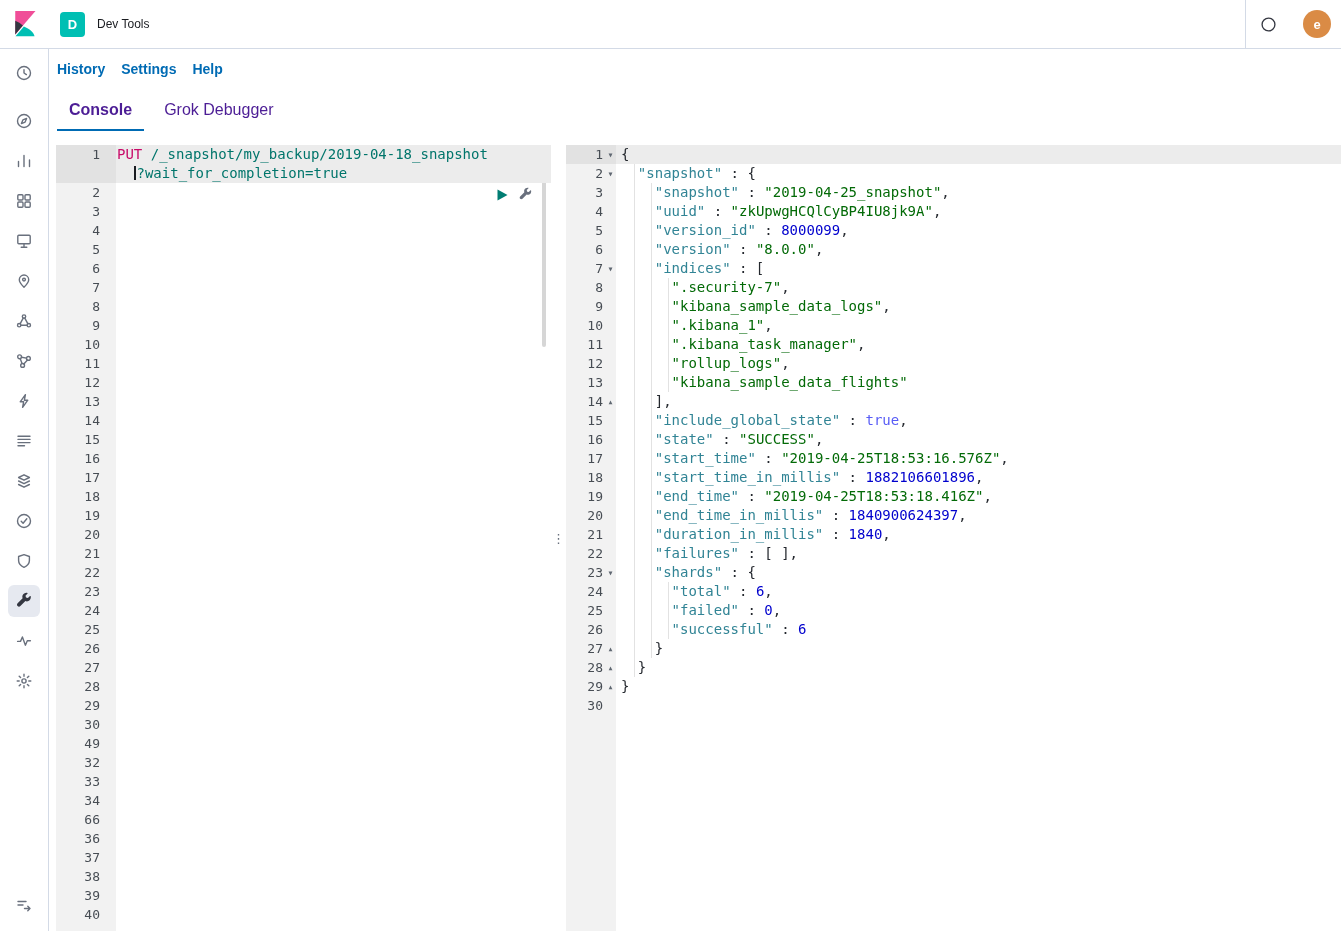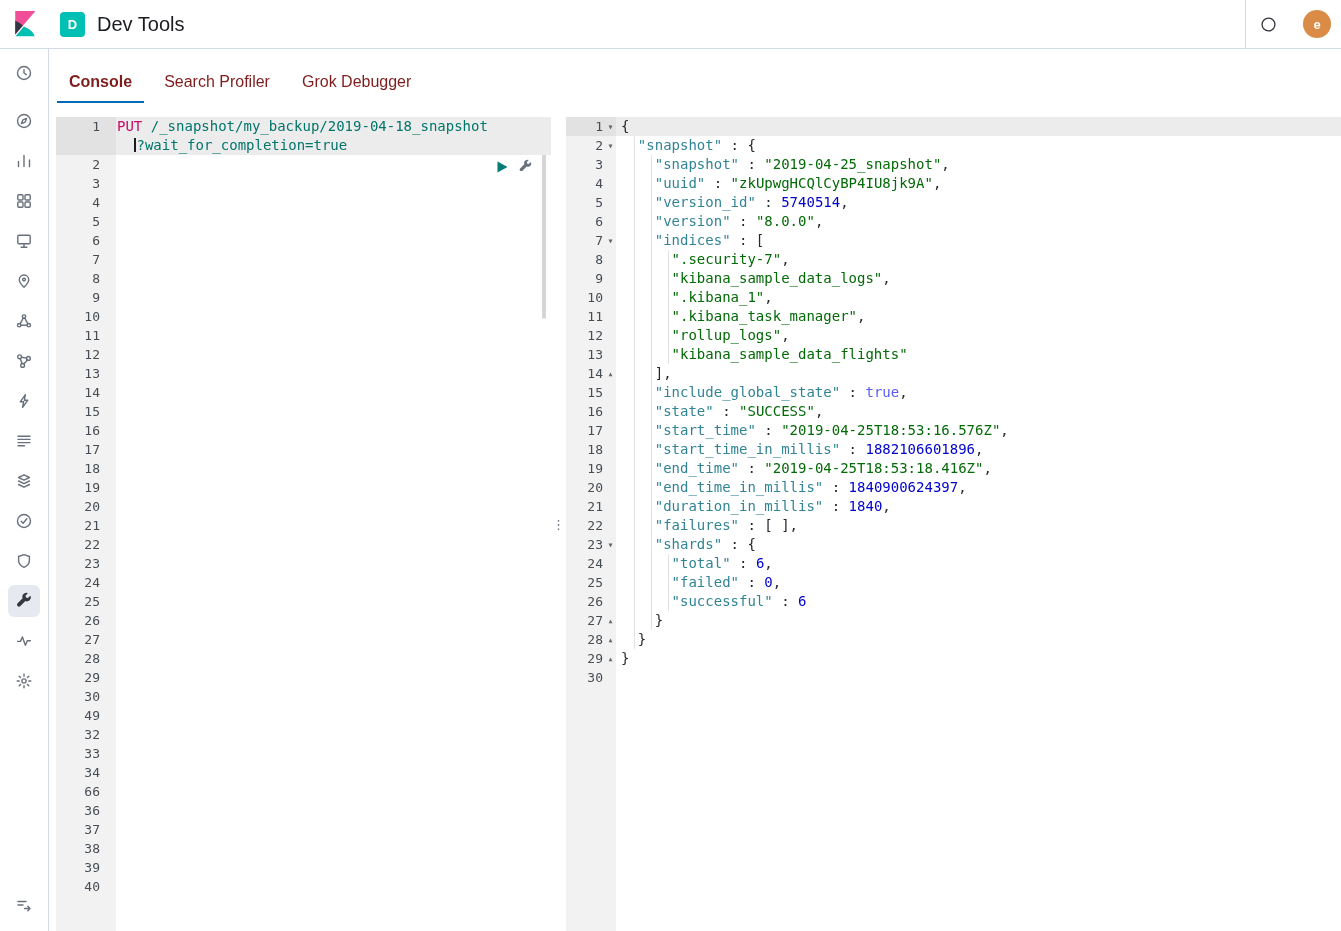--- a/index.html
+++ b/index.html
@@ -5,42 +5,42 @@
   *{margin:0;padding:0;box-sizing:border-box}
   html,body{width:1341px;height:931px;overflow:hidden;background:#fff;
     font-family:"Liberation Sans","DejaVu Sans",sans-serif;color:#343741}
   .app{display:flex;flex-direction:column;width:100%;height:100%}
   
   .header{flex:0 0 49px;display:flex;align-items:center;border-bottom:1px solid #d3dae6;background:#fff}
   .logo-box{width:50px;display:flex;align-items:center;justify-content:center;cursor:pointer}
   .crumb{display:flex;align-items:center;gap:12px;padding-left:10px}
   .app-badge{width:25px;height:25px;border-radius:4px;background:#00bfb3;color:#fff;
     font-size:13px;font-weight:700;display:flex;align-items:center;justify-content:center}
-  .app-title{font-size:20px;color:#1a1c21}
+  .app-title{font-size:12px;color:#1a1c21}
   .header-right{margin-left:auto;display:flex;align-items:center;height:100%}
   .header-sep{width:1px;height:100%;background:#d3dae6}
   .icon-btn{background:none;border:none;cursor:pointer;padding:0 14px;display:flex;align-items:center}
   .avatar{width:28px;height:28px;border-radius:50%;background:#da8b45;color:#fff;font-size:13px;
     font-weight:600;display:flex;align-items:center;justify-content:center;margin:0 10px 0 12px;cursor:pointer}
   
   .body{flex:1;display:flex;min-height:0}
   .sidebar{flex:0 0 49px;border-right:1px solid #d3dae6;display:flex;flex-direction:column;
     align-items:center;padding:8px 0 10px;background:#fff}
   .nav-btn{width:32px;height:32px;border-radius:6px;display:flex;align-items:center;
     justify-content:center;margin-bottom:8px;cursor:pointer;flex:0 0 auto}
   .nav-btn:first-child{margin-bottom:16px}
   .nav-btn.selected{background:#e6e9f0}
   .collapse-btn{margin-top:auto;width:32px;height:32px;display:flex;align-items:center;
     justify-content:center;cursor:pointer;flex:0 0 auto}
   
   .main{flex:1;display:flex;flex-direction:column;min-width:0}
   .menu{display:flex;gap:16px;padding:12px 0 0 8px;line-height:16px}
   .menu a{color:#006bb4;font-size:14px;font-weight:600;text-decoration:none;cursor:pointer}
   .tabs{display:flex;gap:8px;padding-left:8px;margin-top:12px}
-  .tab{padding:12px;font-size:16px;line-height:18px;color:#7f1d1d;font-weight:500;cursor:pointer}
+  .tab{padding:12px;font-size:16px;line-height:18px;color:#4c1d95;font-weight:500;cursor:pointer}
   .tab.selected{font-weight:600;box-shadow:inset 0 -2px 0 0 #006bb4}
   
   .console{flex:1;display:flex;min-height:0;margin-top:14px;padding-left:7px;overflow:hidden}
   .editor{display:flex;font-family:"DejaVu Sans Mono","Liberation Mono",monospace;
     font-size:14px;line-height:19px;overflow:hidden}
   .editor .code{flex:1;position:relative;background:#fff;min-width:0}
   .gutter{flex:0 0 auto;background:#f2f2f2;color:#474d54;text-align:right}
   .gutter-cell{height:19px;font-size:13px;line-height:19px;position:relative;white-space:pre}
   .gutter-cell.active{background:#e2e2e2}
   .request{flex:0 0 495px}
@@ -232,23 +232,27 @@
         </div>
         <div class="collapse-btn">
         <svg width="16" height="16" viewBox="0 0 16 16" fill="none" stroke="#69707d" stroke-width="1.4" stroke-linecap="round" stroke-linejoin="round">
           <path d="M2 4.5h8M2 8h5"></path>
           <path d="M8.5 11.5H14M11.8 9.3l2.2 2.2-2.2 2.2"></path>
         </svg>
       </div>
     </nav>
 
     <main class="main">
+      <div class="menu">
+          <a>History</a>
+          <a>Settings</a>
+          <a>Help</a>
+        </div>
       <div class="tabs">
           <div class="tab selected">Console</div>
-          <div class="tab">Search Profiler</div>
           <div class="tab">Grok Debugger</div>
         </div>
 
       <div class="console">
 
         <section class="editor request">
           <div class="gutter">
               <div class="gutter-cell active">1</div>
               <div class="gutter-cell active"></div>
               <div class="gutter-cell">2</div>
@@ -384,21 +388,21 @@
               <div class="gutter-cell">27<span class="fold">▴</span></div>
               <div class="gutter-cell">28<span class="fold">▴</span></div>
               <div class="gutter-cell">29<span class="fold">▴</span></div>
               <div class="gutter-cell">30</div>
             </div>
           <div class="code">
               <div class="code-row active">{</div>
               <div class="code-row"><i class="guide" style="left:calc(2ch + 1px)"></i>  <span class="tk-key">"snapshot"</span> : {</div>
               <div class="code-row"><i class="guide" style="left:calc(2ch + 1px)"></i><i class="guide" style="left:calc(4ch + 1px)"></i>    <span class="tk-key">"snapshot"</span> : <span class="tk-str">"2019-04-25_snapshot"</span>,</div>
               <div class="code-row"><i class="guide" style="left:calc(2ch + 1px)"></i><i class="guide" style="left:calc(4ch + 1px)"></i>    <span class="tk-key">"uuid"</span> : <span class="tk-str">"zkUpwgHCQlCyBP4IU8jk9A"</span>,</div>
-              <div class="code-row"><i class="guide" style="left:calc(2ch + 1px)"></i><i class="guide" style="left:calc(4ch + 1px)"></i>    <span class="tk-key">"version_id"</span> : <span class="tk-num">5740514</span>,</div>
+              <div class="code-row"><i class="guide" style="left:calc(2ch + 1px)"></i><i class="guide" style="left:calc(4ch + 1px)"></i>    <span class="tk-key">"version_id"</span> : <span class="tk-num">8000099</span>,</div>
               <div class="code-row"><i class="guide" style="left:calc(2ch + 1px)"></i><i class="guide" style="left:calc(4ch + 1px)"></i>    <span class="tk-key">"version"</span> : <span class="tk-str">"8.0.0"</span>,</div>
               <div class="code-row"><i class="guide" style="left:calc(2ch + 1px)"></i><i class="guide" style="left:calc(4ch + 1px)"></i>    <span class="tk-key">"indices"</span> : [</div>
               <div class="code-row"><i class="guide" style="left:calc(2ch + 1px)"></i><i class="guide" style="left:calc(4ch + 1px)"></i><i class="guide" style="left:calc(6ch + 1px)"></i>      <span class="tk-str">".security-7"</span>,</div>
               <div class="code-row"><i class="guide" style="left:calc(2ch + 1px)"></i><i class="guide" style="left:calc(4ch + 1px)"></i><i class="guide" style="left:calc(6ch + 1px)"></i>      <span class="tk-str">"kibana_sample_data_logs"</span>,</div>
               <div class="code-row"><i class="guide" style="left:calc(2ch + 1px)"></i><i class="guide" style="left:calc(4ch + 1px)"></i><i class="guide" style="left:calc(6ch + 1px)"></i>      <span class="tk-str">".kibana_1"</span>,</div>
               <div class="code-row"><i class="guide" style="left:calc(2ch + 1px)"></i><i class="guide" style="left:calc(4ch + 1px)"></i><i class="guide" style="left:calc(6ch + 1px)"></i>      <span class="tk-str">".kibana_task_manager"</span>,</div>
               <div class="code-row"><i class="guide" style="left:calc(2ch + 1px)"></i><i class="guide" style="left:calc(4ch + 1px)"></i><i class="guide" style="left:calc(6ch + 1px)"></i>      <span class="tk-str">"rollup_logs"</span>,</div>
               <div class="code-row"><i class="guide" style="left:calc(2ch + 1px)"></i><i class="guide" style="left:calc(4ch + 1px)"></i><i class="guide" style="left:calc(6ch + 1px)"></i>      <span class="tk-str">"kibana_sample_data_flights"</span></div>
               <div class="code-row"><i class="guide" style="left:calc(2ch + 1px)"></i><i class="guide" style="left:calc(4ch + 1px)"></i>    ],</div>
               <div class="code-row"><i class="guide" style="left:calc(2ch + 1px)"></i><i class="guide" style="left:calc(4ch + 1px)"></i>    <span class="tk-key">"include_global_state"</span> : <span class="tk-bool">true</span>,</div>

